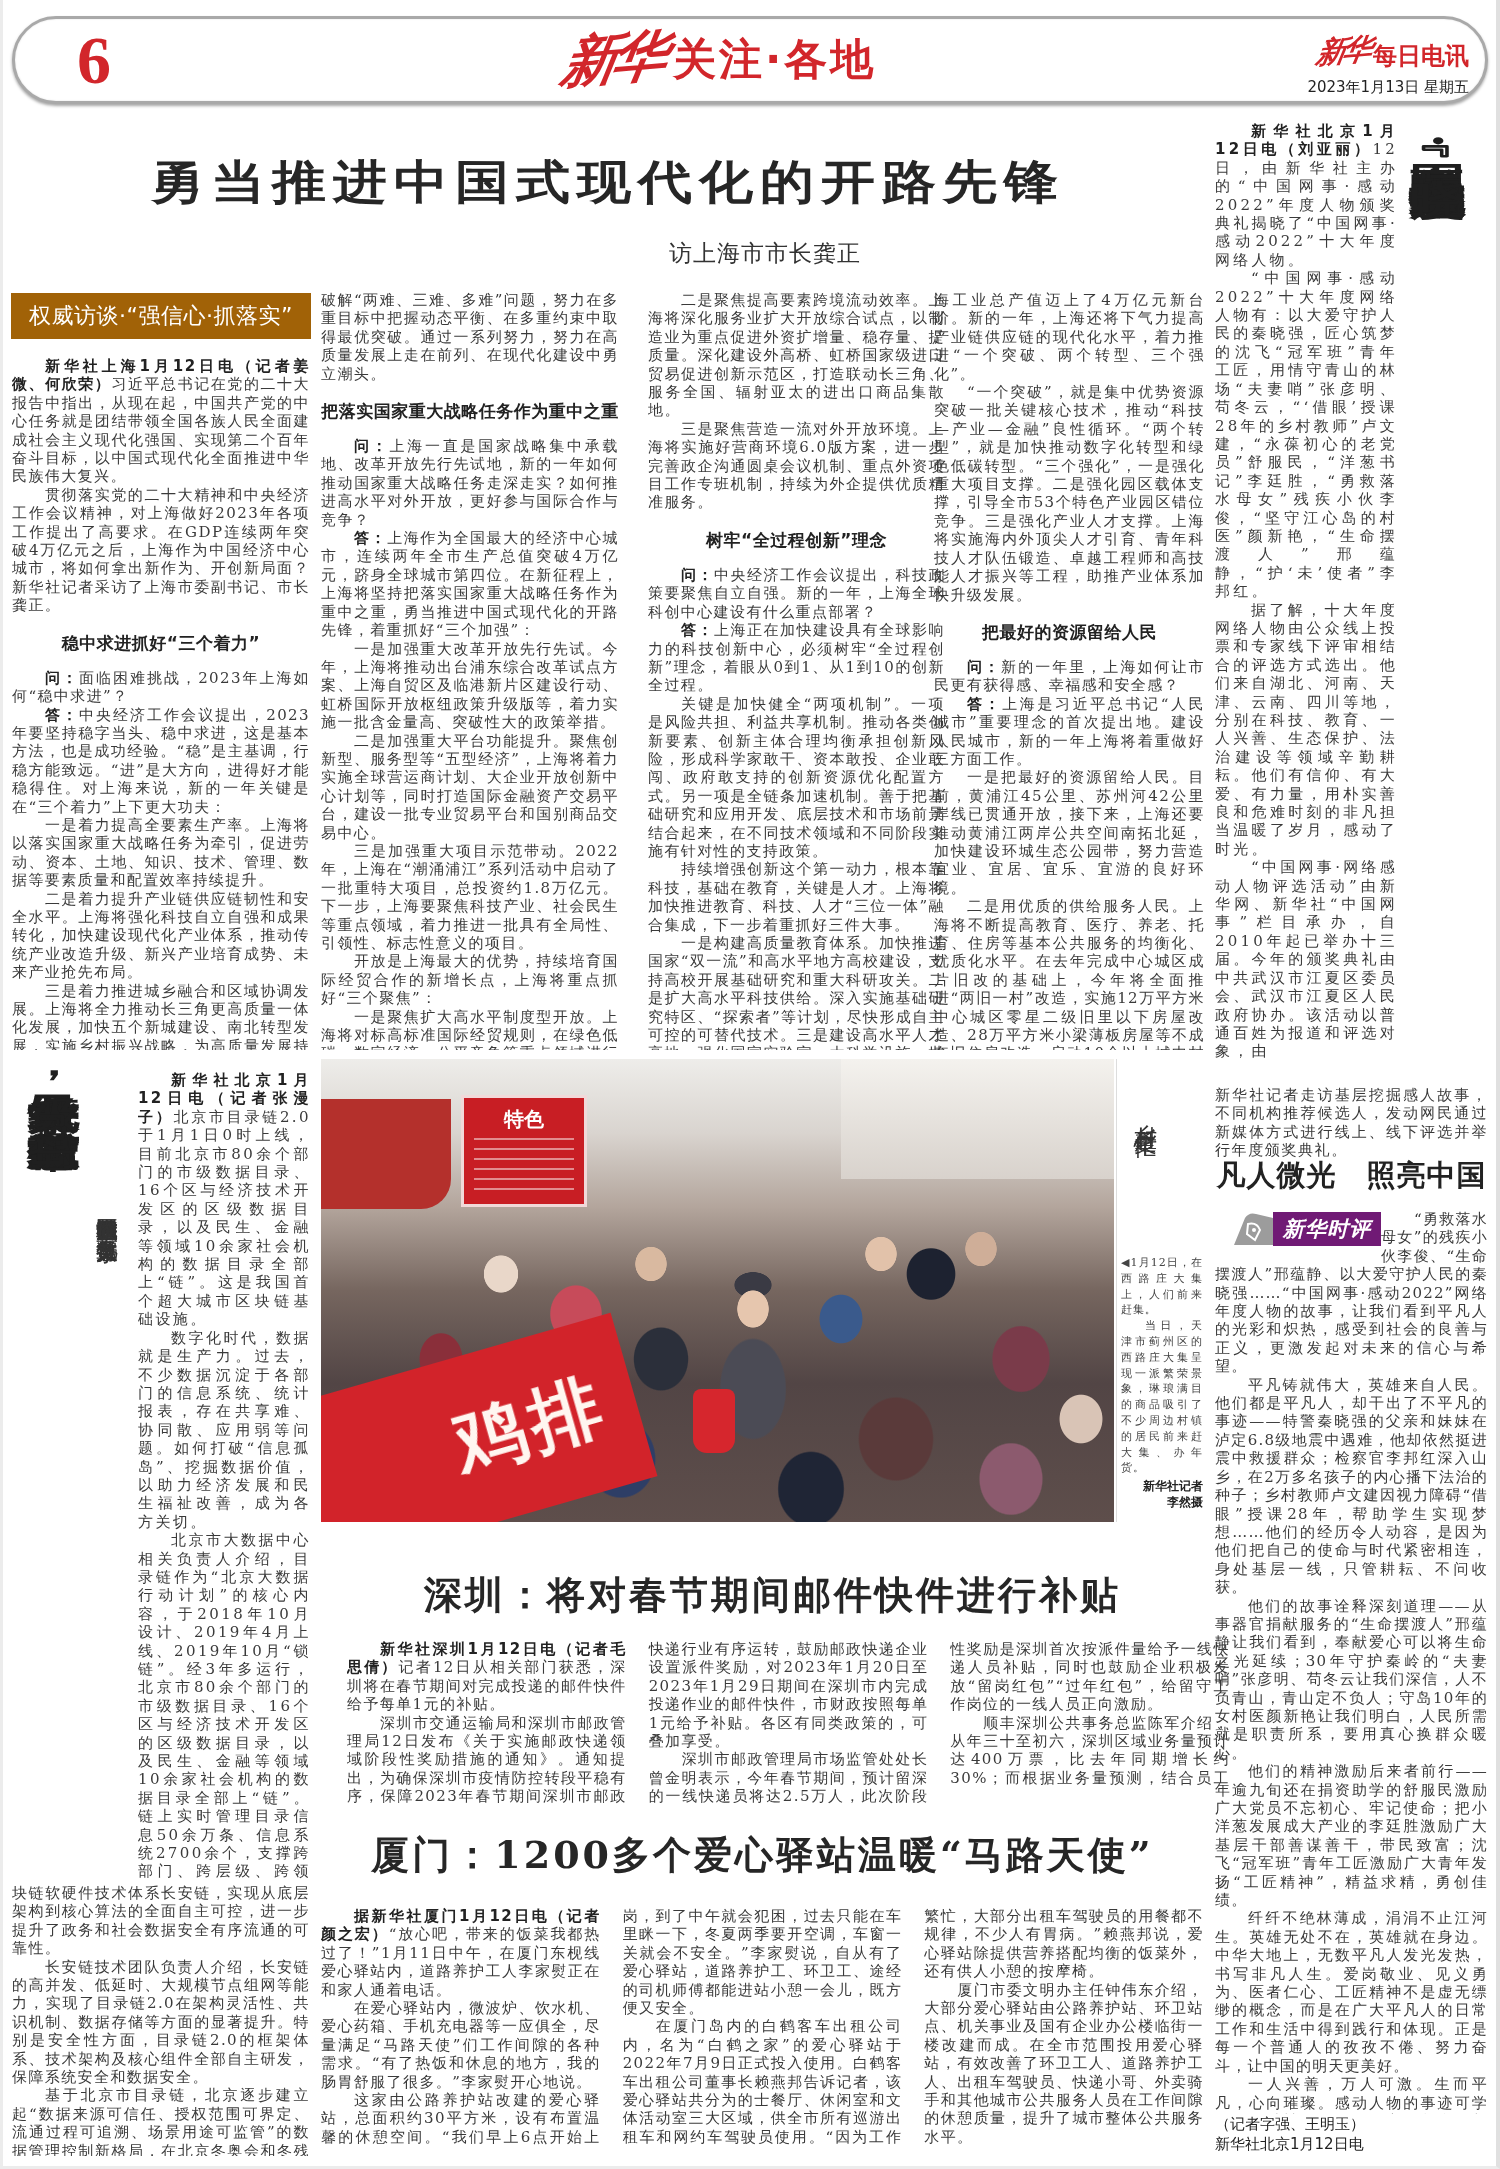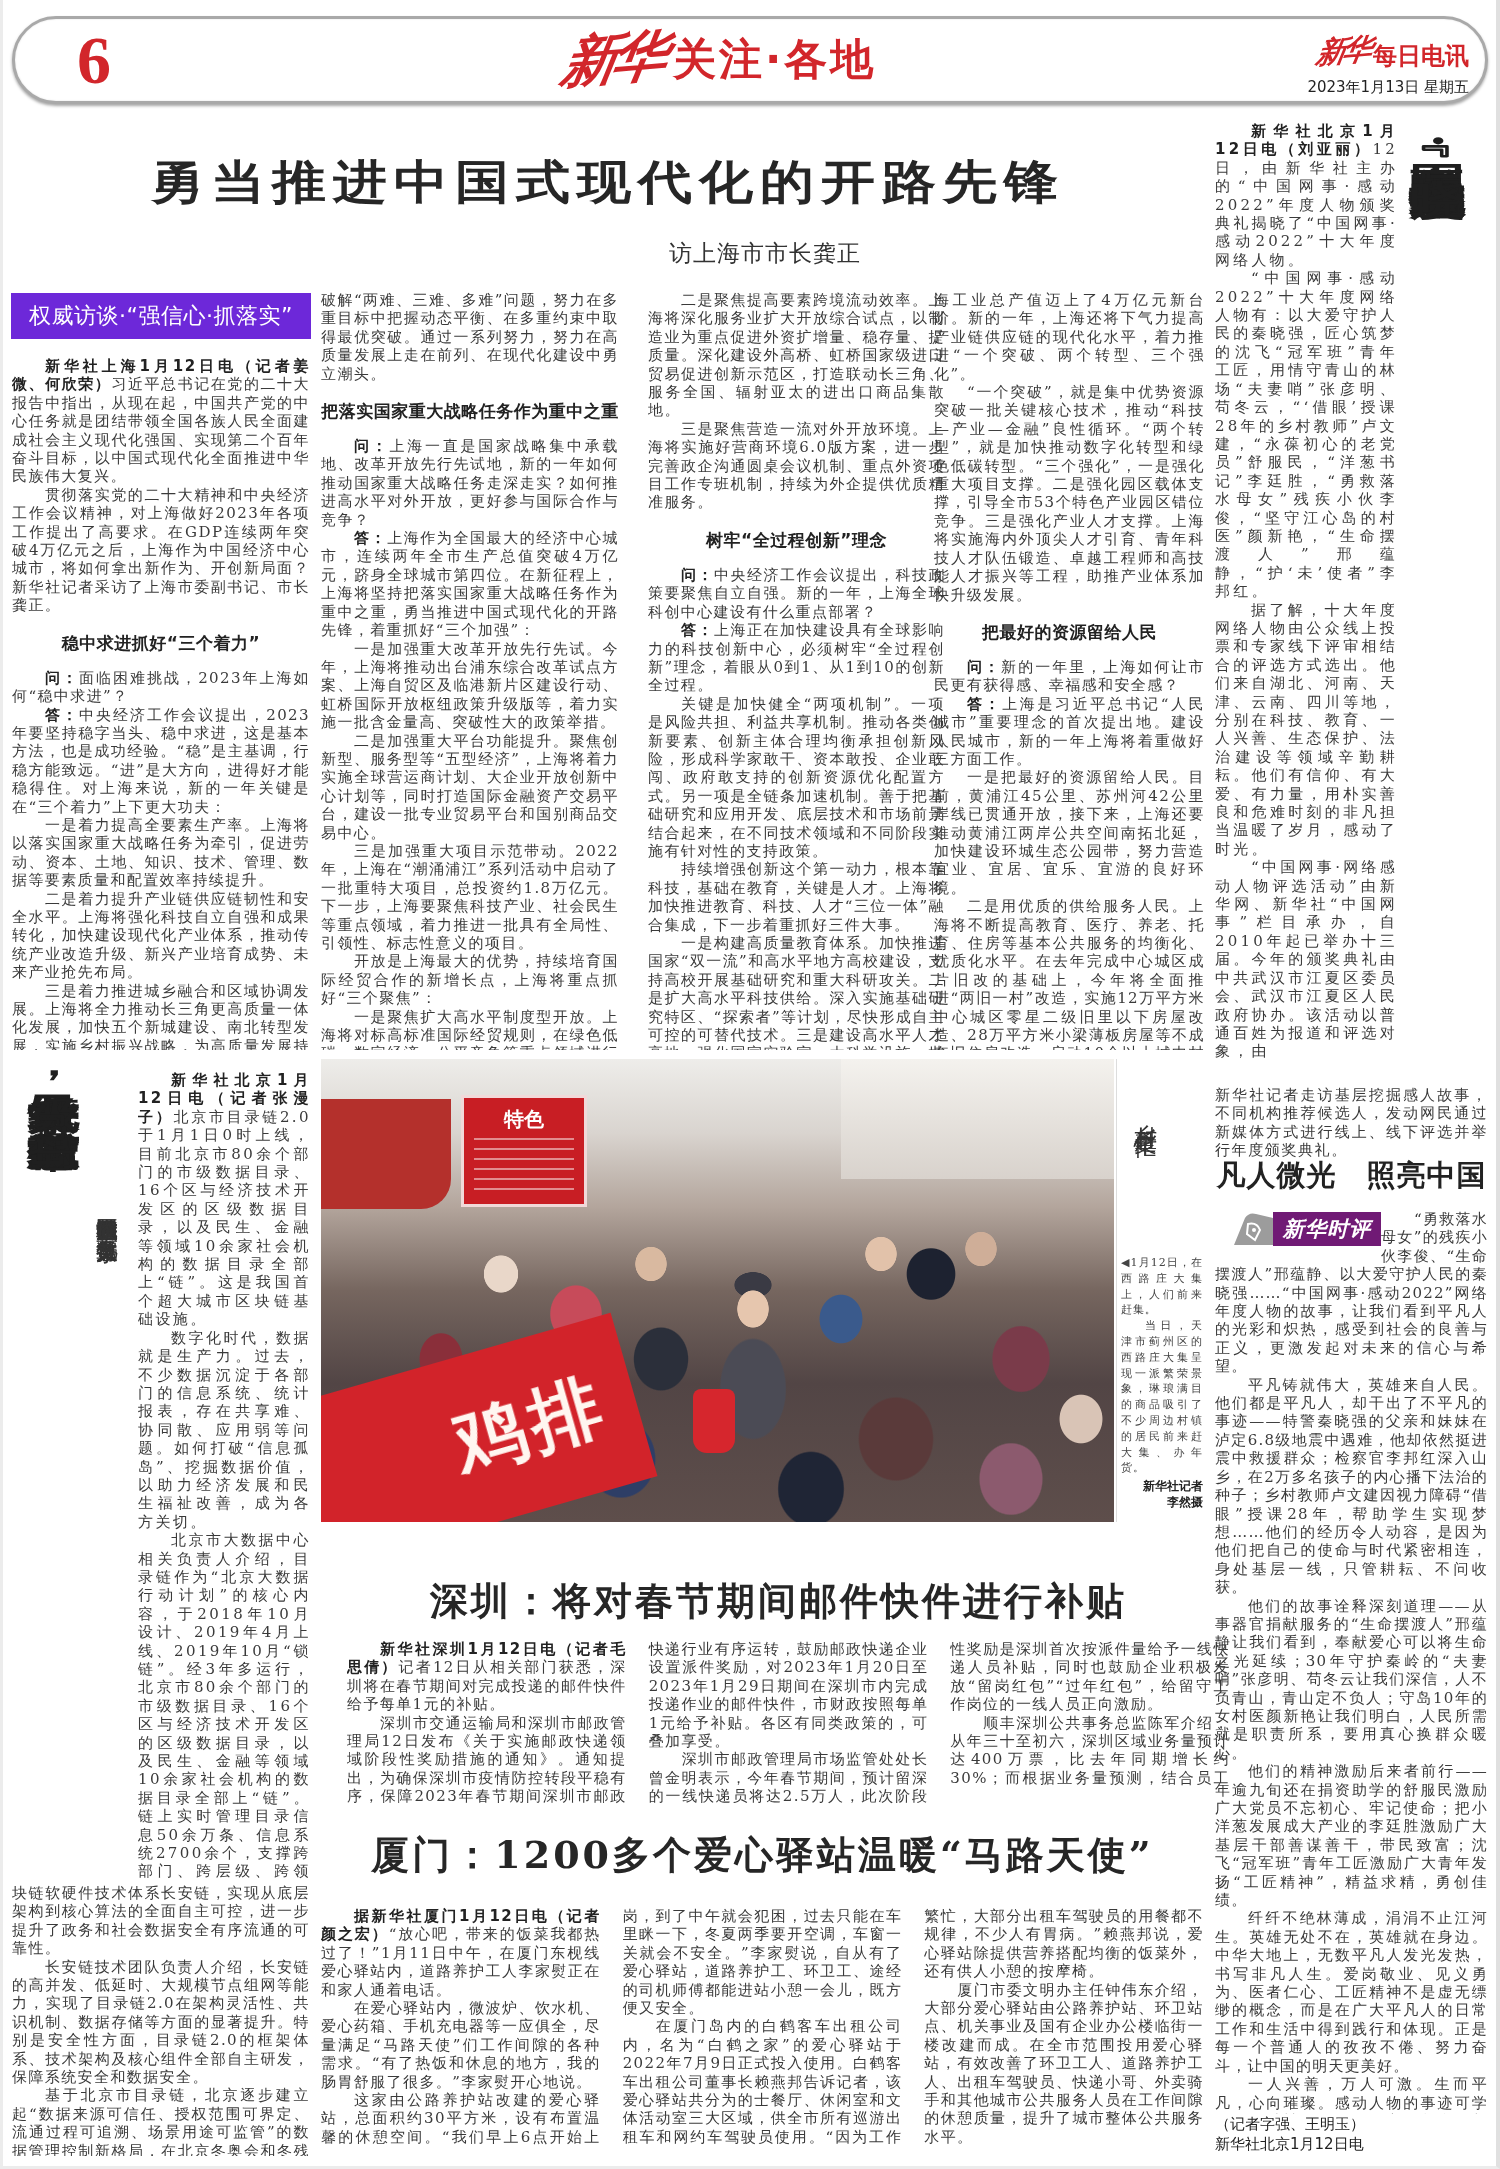--- a/index.html
+++ b/index.html
@@ -16,21 +16,21 @@
 .brand-section{font-family:"DejaVu Sans",sans-serif;font-weight:bold;font-size:43px;color:#d2262b;letter-spacing:3px;}
 .masthead{position:absolute;right:16px;top:12px;width:220px;text-align:right;}
 .mast-row{display:flex;justify-content:flex-end;align-items:flex-end;}
 .mast-logo{font-family:"DejaVu Serif",serif;font-style:italic;font-weight:bold;font-size:30px;color:#d2262b;letter-spacing:-5px;transform:skewX(-14deg) rotate(-5deg);display:inline-block;margin-right:6px;}
 .mast-name{font-family:"DejaVu Sans",sans-serif;font-weight:bold;font-size:24px;color:#d2262b;letter-spacing:0;}
 .mast-date{font-family:"DejaVu Sans",sans-serif;font-size:15px;color:#222;margin-top:6px;letter-spacing:0;}
 
 
 .main-title{left:0;top:152px;width:1215px;text-align:center;font-family:"DejaVu Serif",serif;font-weight:900;font-size:54px;letter-spacing:7px;color:#262626;transform:scaleY(.86);transform-origin:center top;}
 .main-subtitle{left:655px;top:238px;width:220px;text-align:center;font-family:"DejaVu Sans",sans-serif;font-size:23px;letter-spacing:1px;color:#333;}
-.column-badge{left:11px;top:293px;width:300px;height:46px;background:#6d28d9;color:#fff;font-family:"DejaVu Sans",sans-serif;font-size:22px;line-height:46px;text-align:center;letter-spacing:.5px;}
+.column-badge{left:11px;top:293px;width:300px;height:46px;background:#a16207;color:#fff;font-family:"DejaVu Sans",sans-serif;font-size:22px;line-height:46px;text-align:center;letter-spacing:.5px;}
 
 
 .col{overflow:hidden;}
 .col p{margin:0;text-indent:33px;text-align:justify;font-size:15px;line-height:18.4px;letter-spacing:1.4px;color:#3a3a3a;}
 .col p.cont{text-indent:0;}
 .lead{font-family:"DejaVu Sans",sans-serif;font-weight:bold;color:#222;}
 .q{color:#333;}
 .subhead{font-family:"DejaVu Sans",sans-serif;font-weight:bold;font-size:17px;line-height:22px;text-align:center;margin:17px 0 15px;color:#222;letter-spacing:.5px;}
 
 
@@ -202,21 +202,21 @@
   <p><span>数字化时代，数据就是生产力。过去，不少数据沉淀于各部门的信息系统、统计报表，存在共享难、协同散、应用弱等问题。如何打破“信息孤岛”、挖掘数据价值，以助力经济发展和民生福祉改善，成为各方关切。</span></p>
   <p><span>北京市大数据中心相关负责人介绍，目录链作为“北京大数据行动计划”的核心内容，于2018年10月设计、2019年4月上线、2019年10月“锁链”。经3年多运行，北京市80余个部门的市级数据目录、16个区与经济技术开发区的区级数据目录，以及民生、金融等领域10余家社会机构的数据目录全部上“链”。链上实时管理目录信息50余万条、信息系统2700余个，支撑跨部门、跨层级、跨领域、跨主体的数据安全共享1万余类次、数百亿条。</span></p>
 
 </div>
 <div class="abs col" style="left:12px;top:1884px;width:298px;height:272px;">
   <p class="cont">块链软硬件技术体系长安链，实现从底层架构到核心算法的全面自主可控，进一步提升了政务和社会数据安全有序流通的可靠性。</p>
   <p>长安链技术团队负责人介绍，长安链的高并发、低延时、大规模节点组网等能力，实现了目录链2.0在架构灵活性、共识机制、数据存储等方面的显著提升。特别是安全性方面，目录链2.0的框架体系、技术架构及核心组件全部自主研发，保障系统安全和数据安全。</p>
   <p>基于北京市目录链，北京逐步建立起“数据来源可信任、授权范围可界定、流通过程可追溯、场景用途可监管”的数据管理控制新格局，在北京冬奥会和冬残奥会闭环管理、疫情防控、复工复产、城市运行、社会治理、民生服务等应用中发挥重要作用。</p>
 </div>
 
-<h2 class="abs sec-title" style="top:1560px;margin:16px;font-family:Liberation Mono, monospace;">深圳：将对春节期间邮件快件进行补贴</h2>
+<h2 class="abs sec-title" style="top:1560px;margin:10px;font-family:Liberation Mono, monospace;">深圳：将对春节期间邮件快件进行补贴</h2>
 <div class="abs col flow3" style="left:321px;top:1640px;width:883px;height:172px;margin-left:26px;">
   <p><span class="lead">新华社深圳1月12日电（记者毛思倩）</span><span>记者12日从相关部门获悉，深圳将在春节期间对完成投递的邮件快件给予每单1元的补贴。</span></p>
   <p>深圳市交通运输局和深圳市邮政管理局12日发布《关于实施邮政快递领域阶段性奖励措施的通知》。通知提出，为确保深圳市疫情防控转段平稳有序，保障2023年春节期间深圳市邮政快递行业有序运转，鼓励邮政快递企业设置派件奖励，对2023年1月20日至2023年1月29日期间在深圳市内完成投递作业的邮件快件，市财政按照每单1元给予补贴。各区有同类政策的，可叠加享受。</p>
   <p>深圳市邮政管理局市场监管处处长曾金明表示，今年春节期间，预计留深的一线快递员将达2.5万人，此次阶段性奖励是深圳首次按派件量给予一线快递人员补贴，同时也鼓励企业积极发放“留岗红包”“过年红包”，给留守工作岗位的一线人员正向激励。</p>
   <p>顺丰深圳公共事务总监陈军介绍，从年三十至初六，深圳区域业务量预计达400万票，比去年同期增长约30%；而根据业务量预测，结合员工意愿，预计春节期间将有约7000名员工为深圳市民提供服务。</p>
 
 </div>
 
 <h2 class="abs sec-title" style="top:1830px;margin:0;">厦门：1200多个爱心驿站温暖“马路天使”</h2>
 <div class="abs col flow3" style="left:321px;top:1907px;width:883px;height:254px;">

